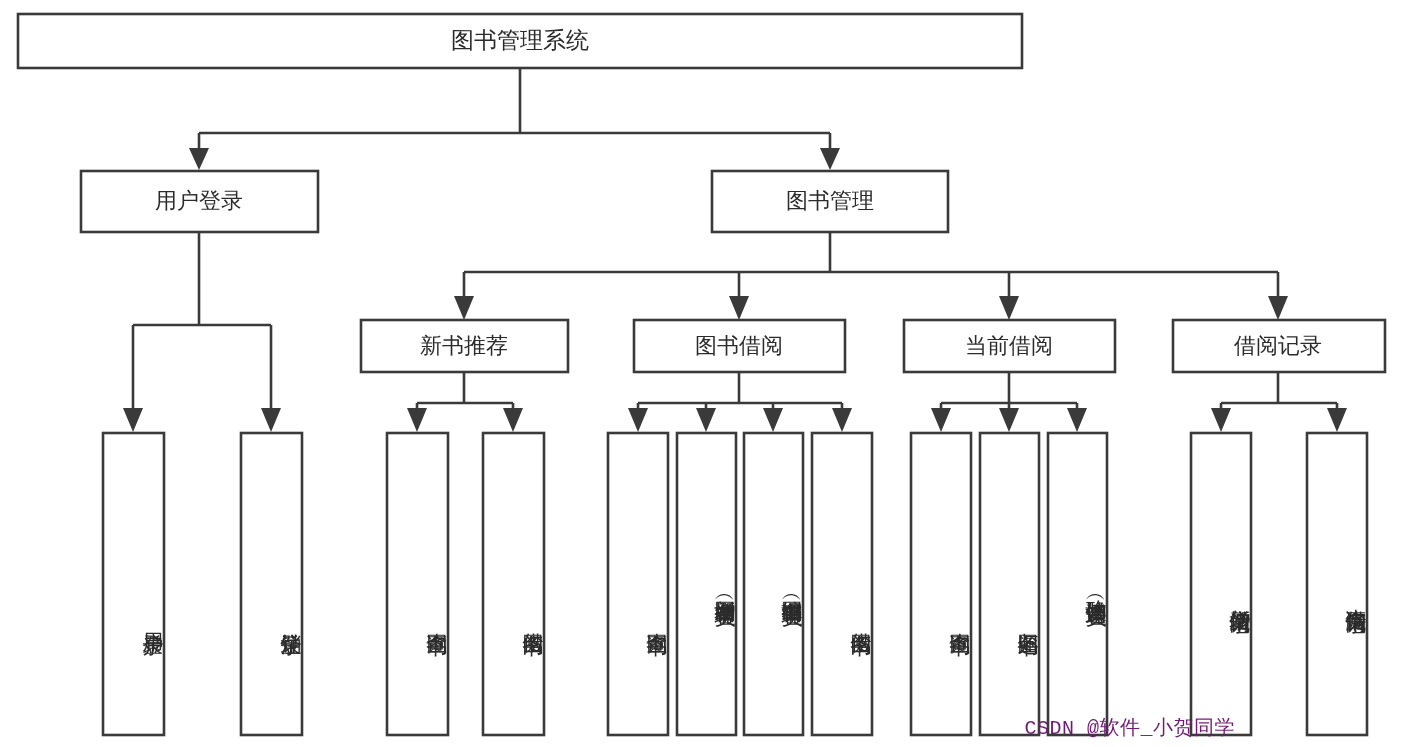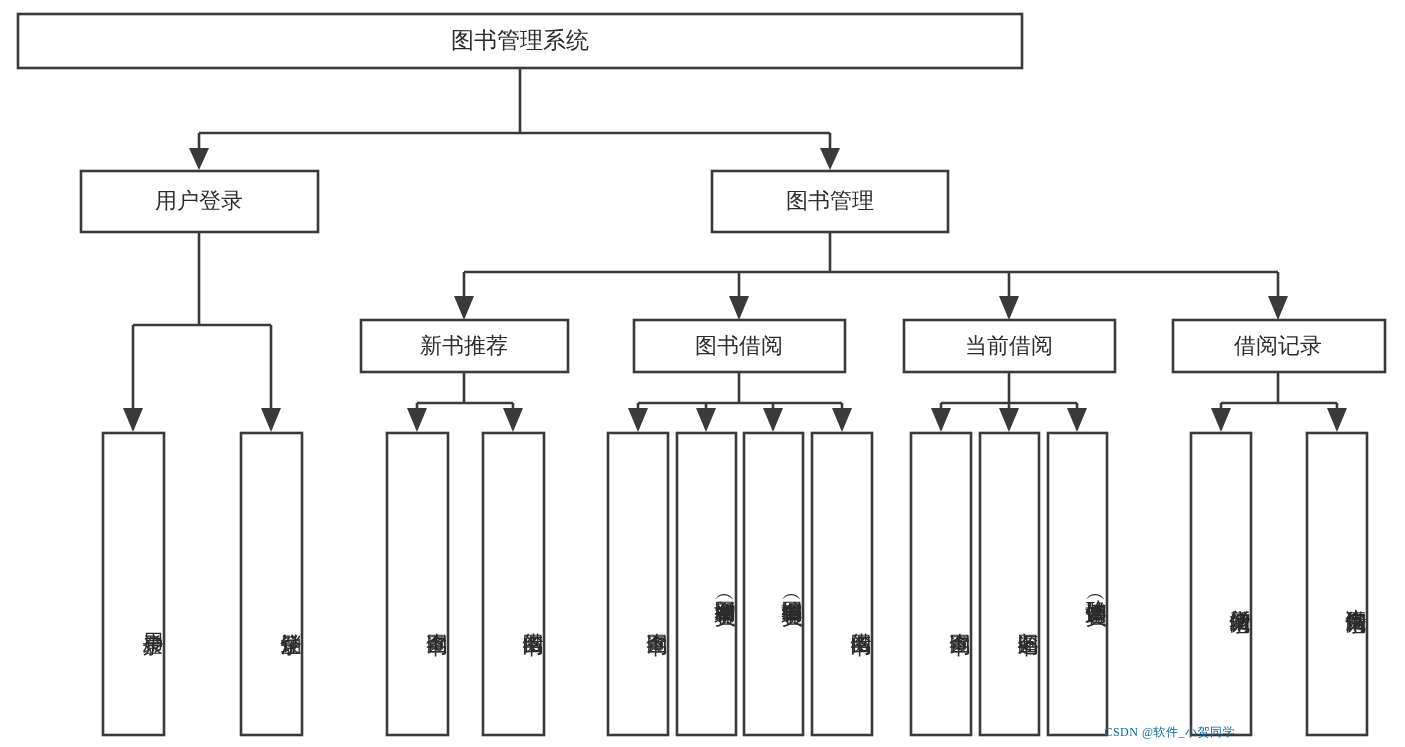--- a/index.html
+++ b/index.html
@@ -70,23 +70,23 @@
     display: flex;
     align-items: flex-start;
     justify-content: center;
     pointer-events: none;
     user-select: none;
   }
   #watermark {
     position: absolute;
     right: 8px;
     bottom: 6px;
-    font-family: Liberation Serif, serif;
-    font-size: 12px;
-    color: #0369a1;
+    font-family: Liberation Mono, monospace;
+    font-size: 20px;
+    color: #701a75;
     white-space: nowrap;
     letter-spacing: 0.5px;
   }
 </style>
 </head>
 <body>
 
 <div id="diagram-root">
 
   <svg id="tree-svg" viewBox="0 0 1405 747">

